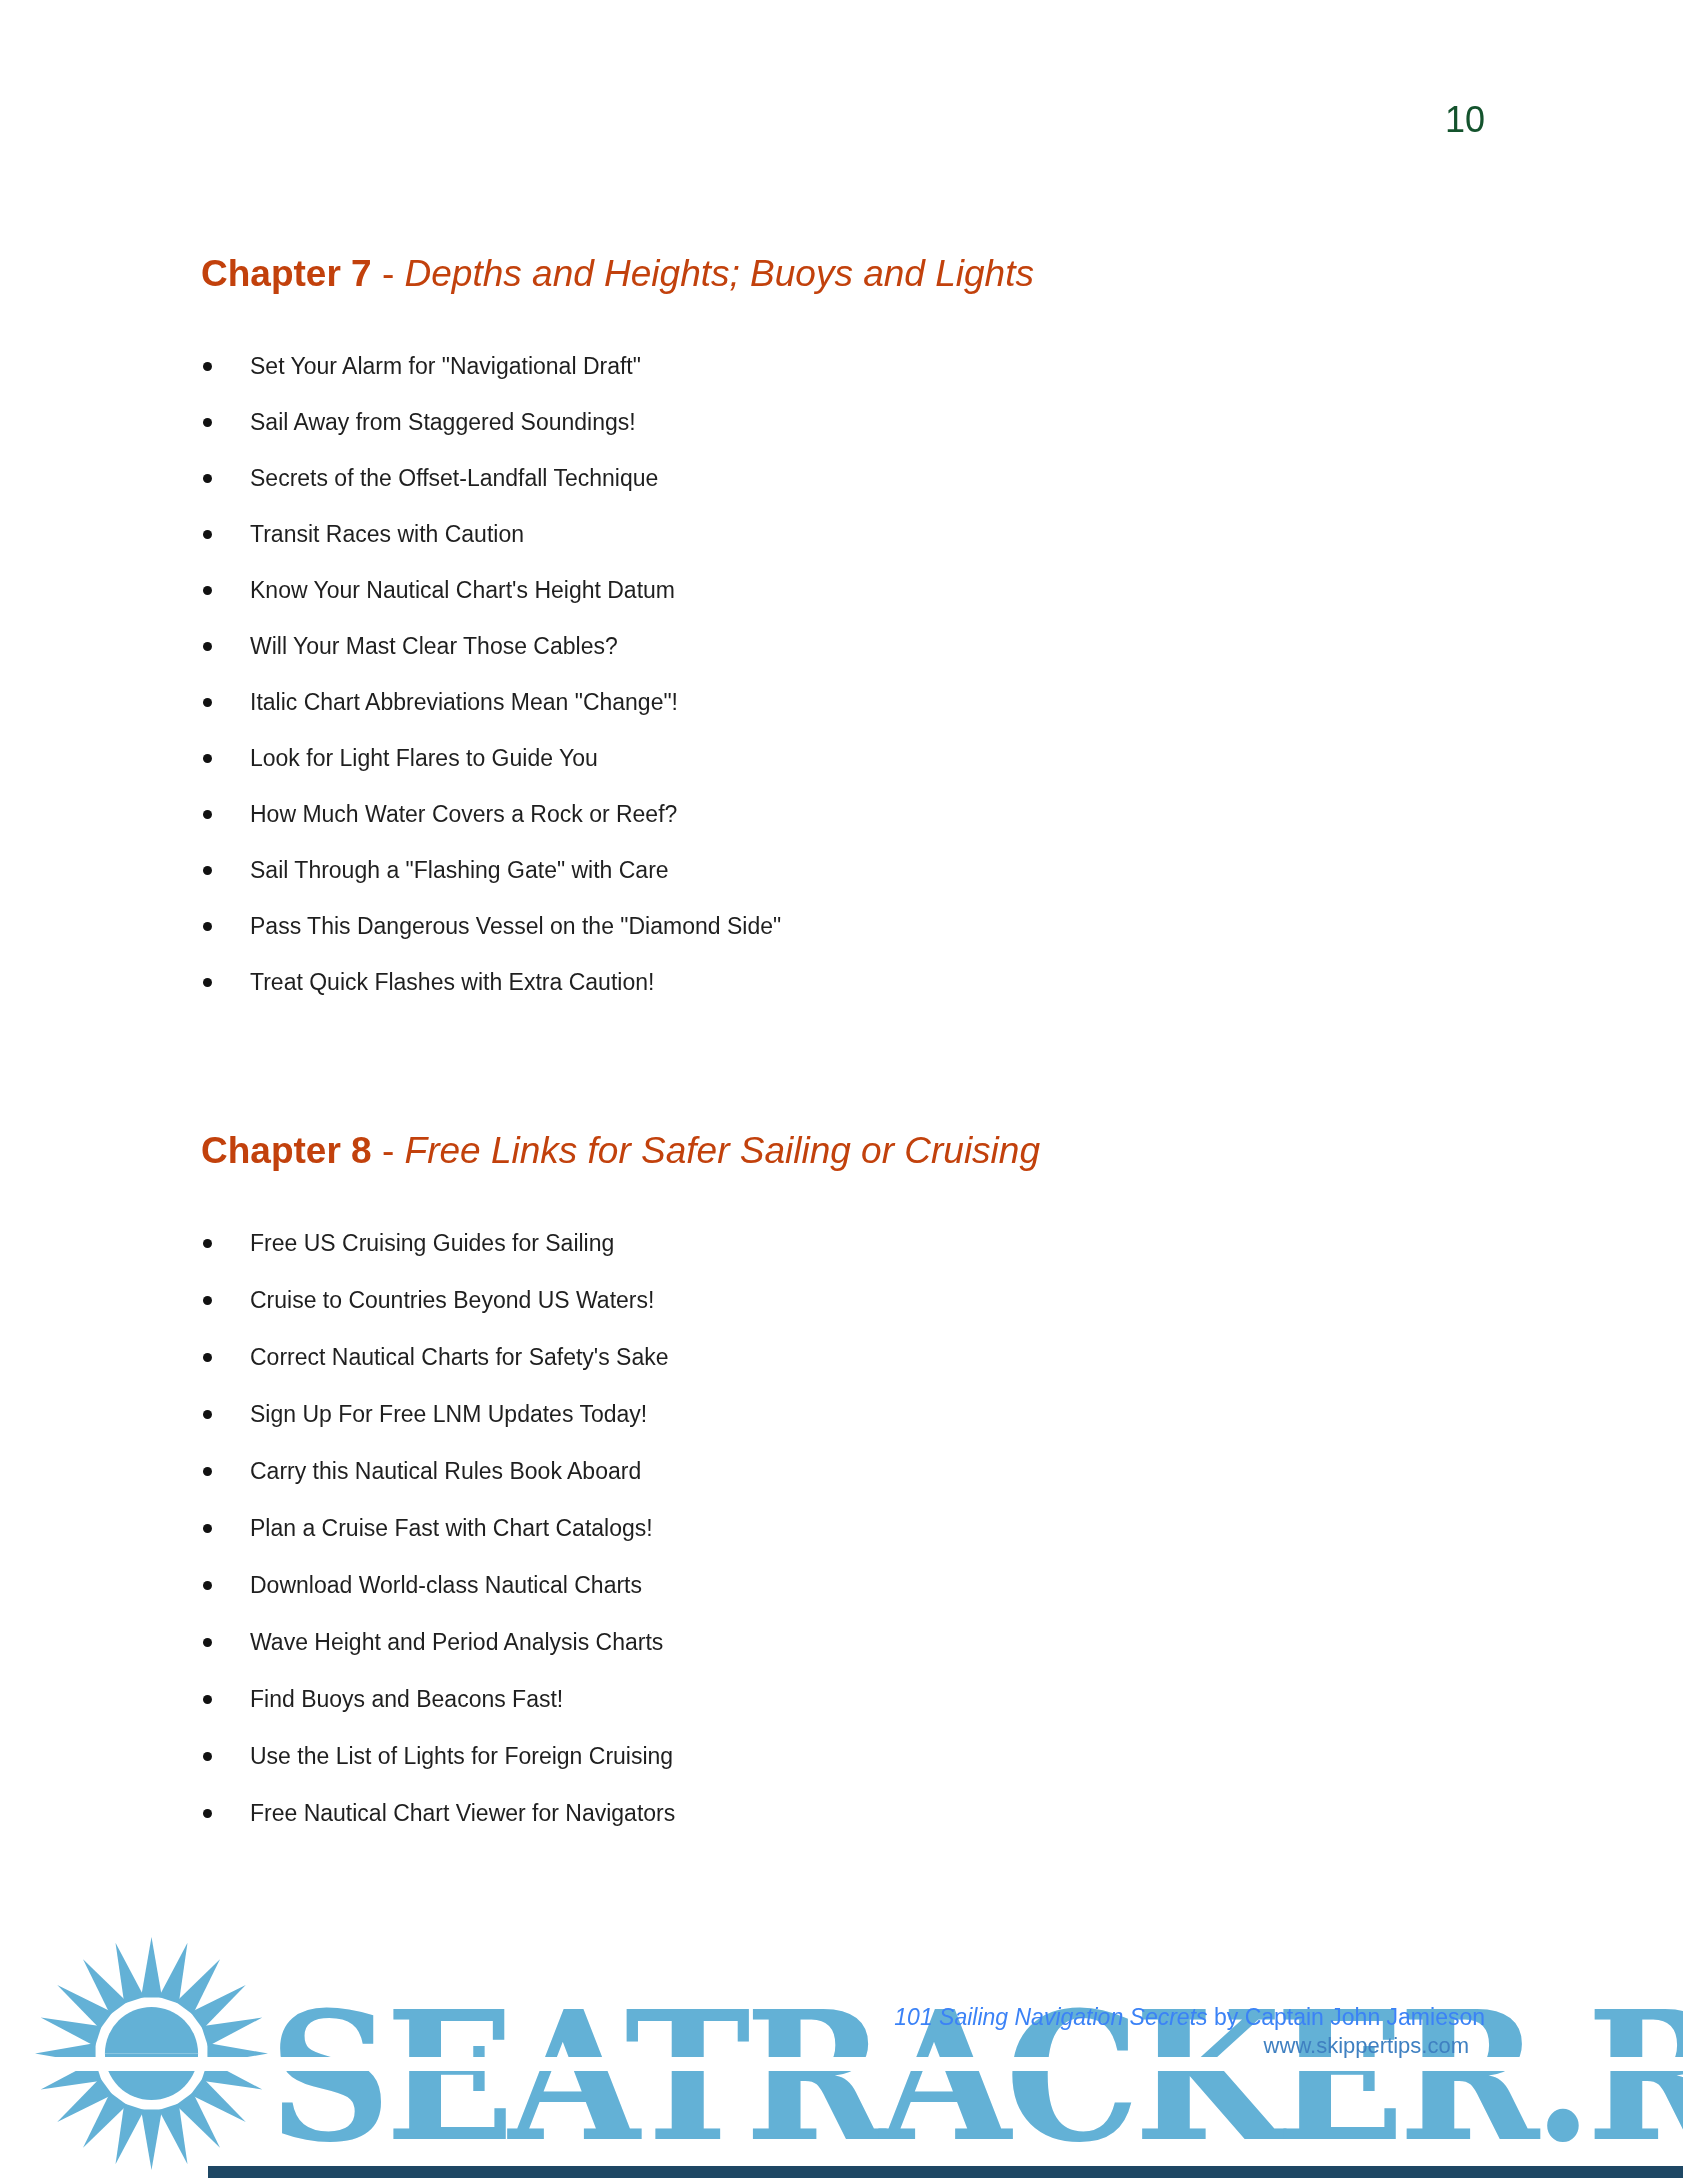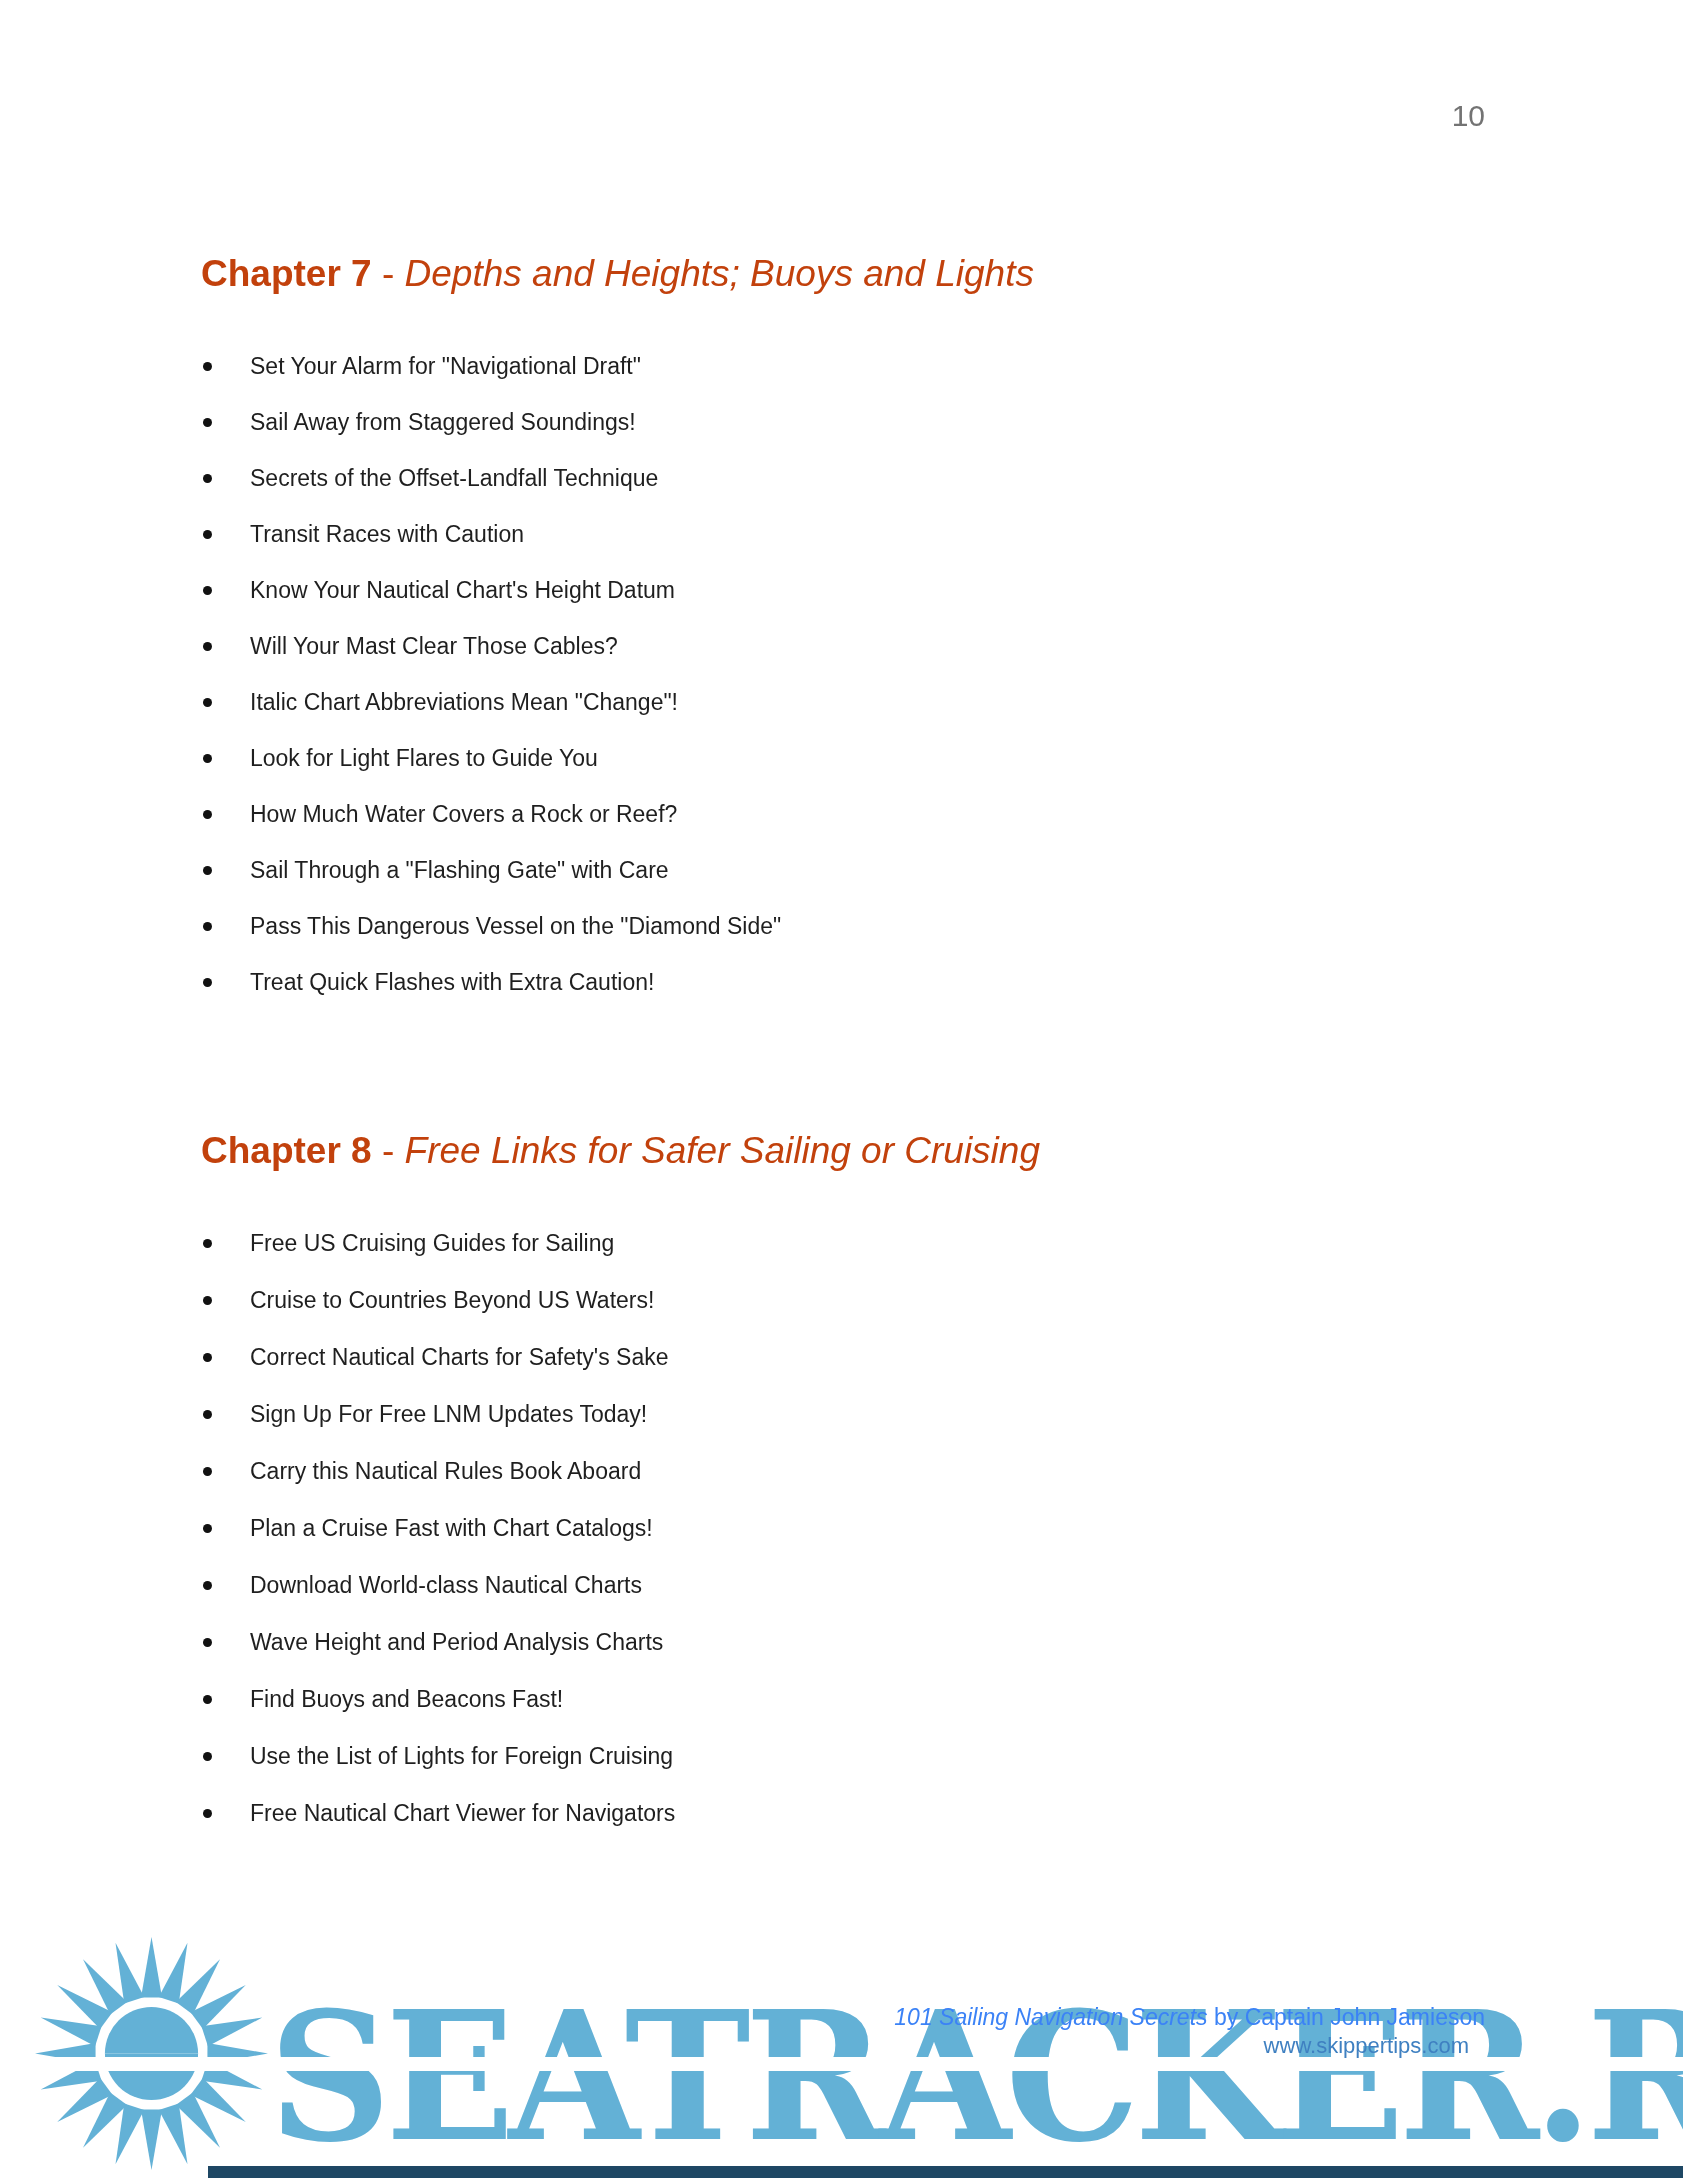--- a/index.html
+++ b/index.html
@@ -9,22 +9,22 @@
     font-family: "Liberation Sans", sans-serif;
     color: #1f1f1f;
     position: relative;
     overflow: hidden;
   }
 
   .page-number {
     position: absolute;
     top: 99px;
     right: 198px;
-    font-size: 30px;
-    color: #737373;
+    font-size: 36px;
+    color: #14532d;
   }
 
   .section { position: absolute; left: 201px; width: 1307px; }
   #section-ch7 { top: 252px; }
   #section-ch8 { top: 1129px; }
 
   .chapter-heading {
     font-size: 37px;
     line-height: 44px;
     color: #c2410c;

